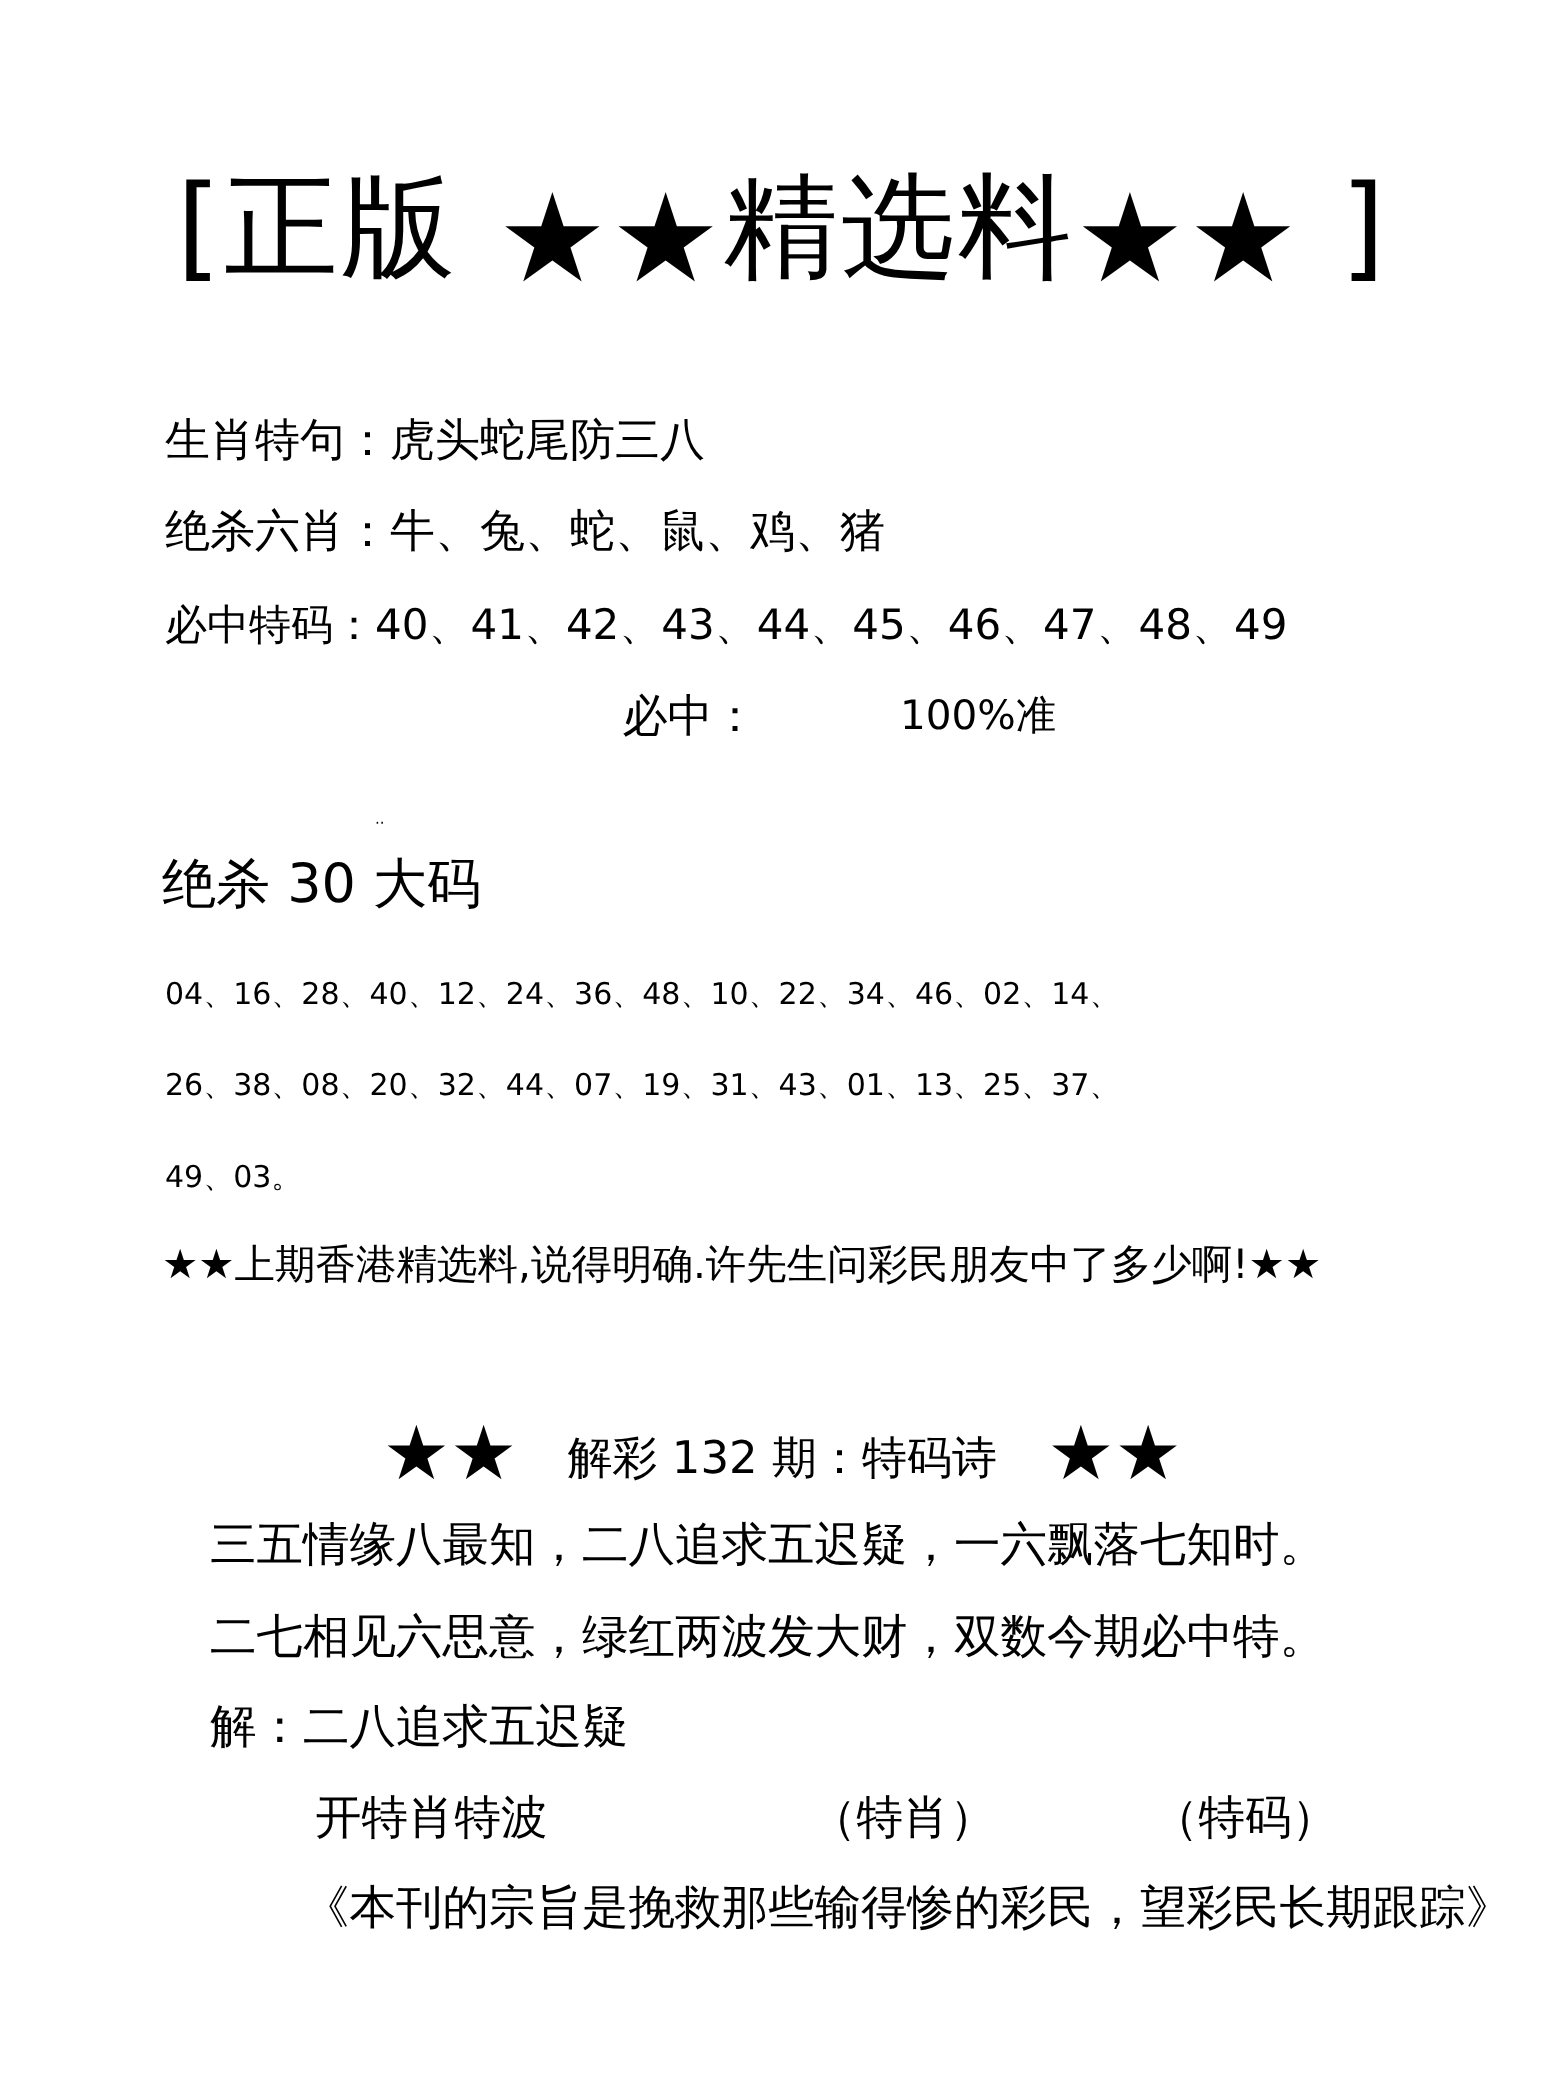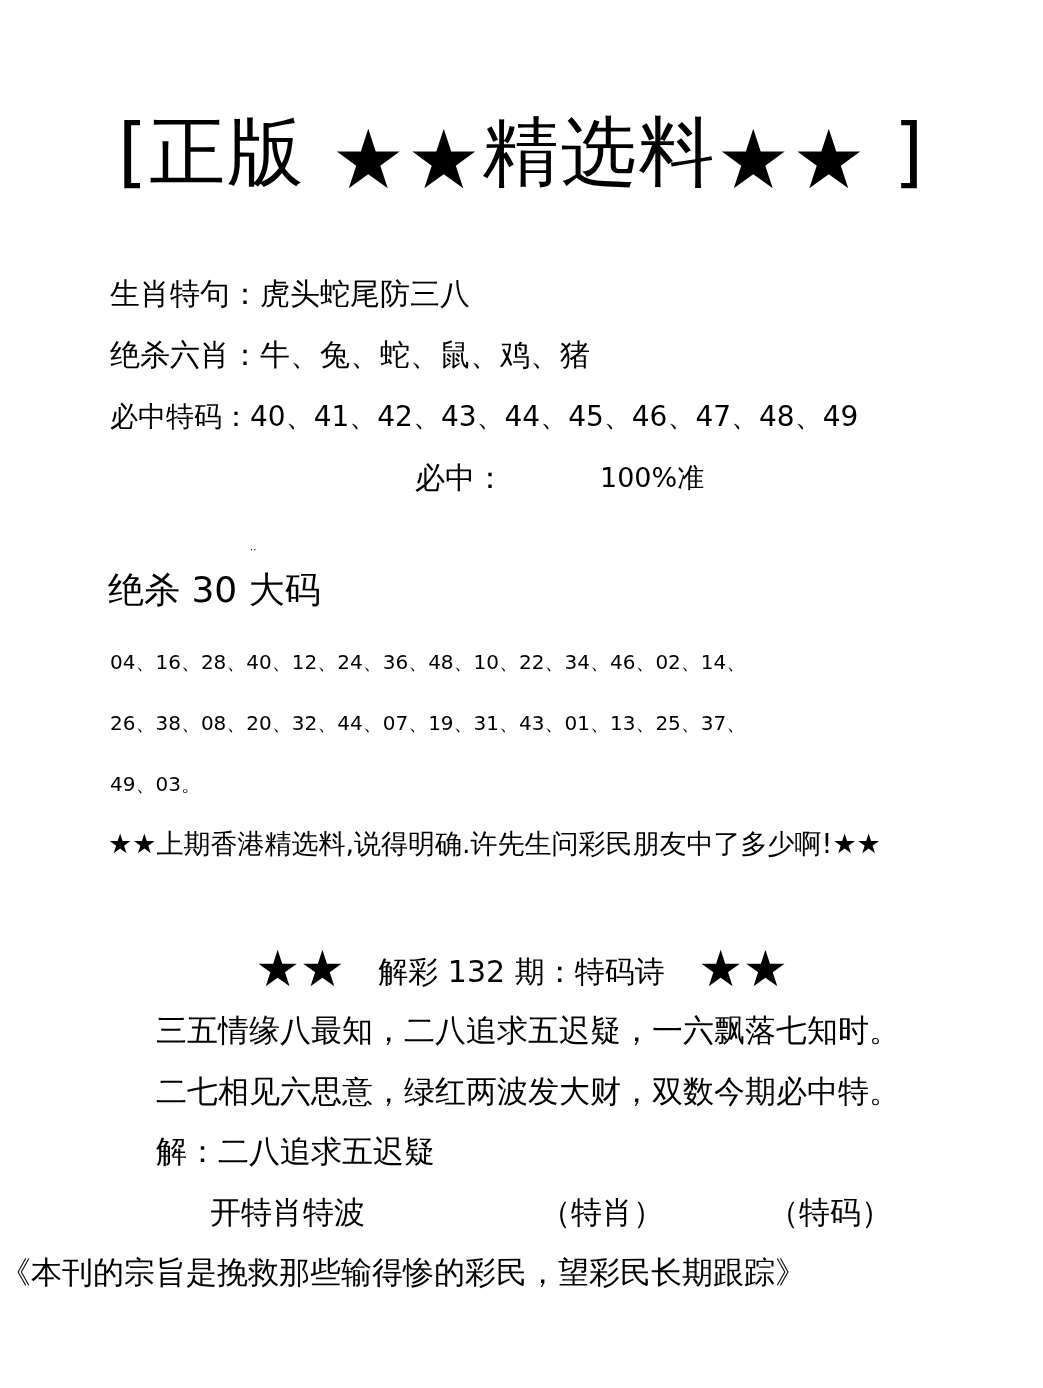--- a/index.html
+++ b/index.html
@@ -13,22 +13,22 @@
       left: 0; width: 1043px; top: 88px; text-align: center;
       font-size: 76px; line-height: 100px; letter-spacing: 2px;
     }
     .title .star { font-size: 82px; position: relative; top: 10px; }
     .line { left: 110px; font-size: 30px; line-height: 40px; text-align: center; }
     .big { left: 108px; top: 548px; font-size: 36px; line-height: 60px; }
     .nums { left: 110px; font-size: 20px; line-height: 40px; letter-spacing: 0px; }
     .banner { left: 108px; top: 812px; font-size: 27px; line-height: 40px; }
     .section-title { left: 0; width: 1043px; top: 928px; text-align: center; font-size: 30px; line-height: 50px; }
     .section-title .star { font-size: 50px; position: relative; top: 4px; }
-    .poem { left: 156px; font-size: 31px; line-height: 44px; }
-    .footer { left: 0; width: 1008px; top: 1238px; text-align: left; font-size: 31px; line-height: 44px; }
+    .poem { left: 140px; font-size: 31px; line-height: 44px; }
+    .footer { left: 0; width: 1008px; top: 1238px; text-align: right; font-size: 31px; line-height: 44px; }
     .dots { left: 250px; top: 532px; font-size: 10px; }
   </style>
 </head>
 <body>
 
 <div class="abs title">
   <span>[</span><span>正版</span>
   <span class="star">★★</span><span>精选料</span><span class="star">★★</span>
   <span>]</span>
 </div>

